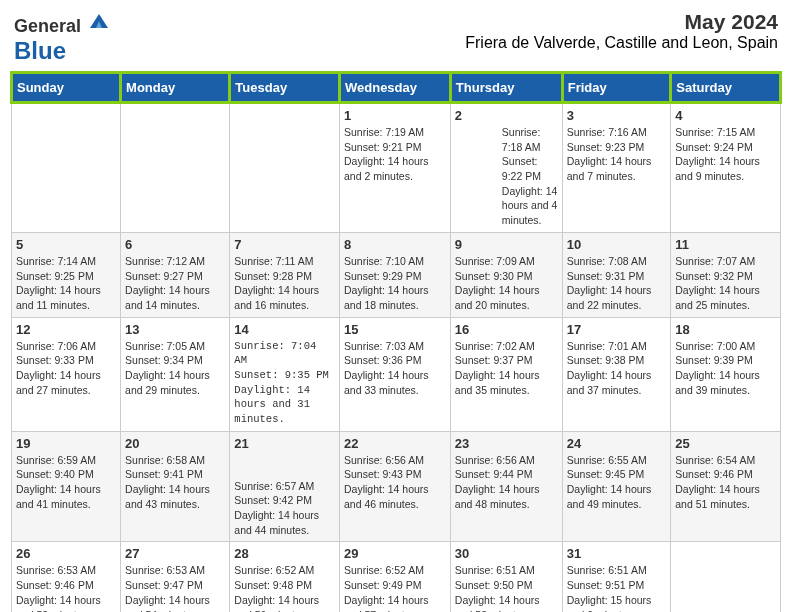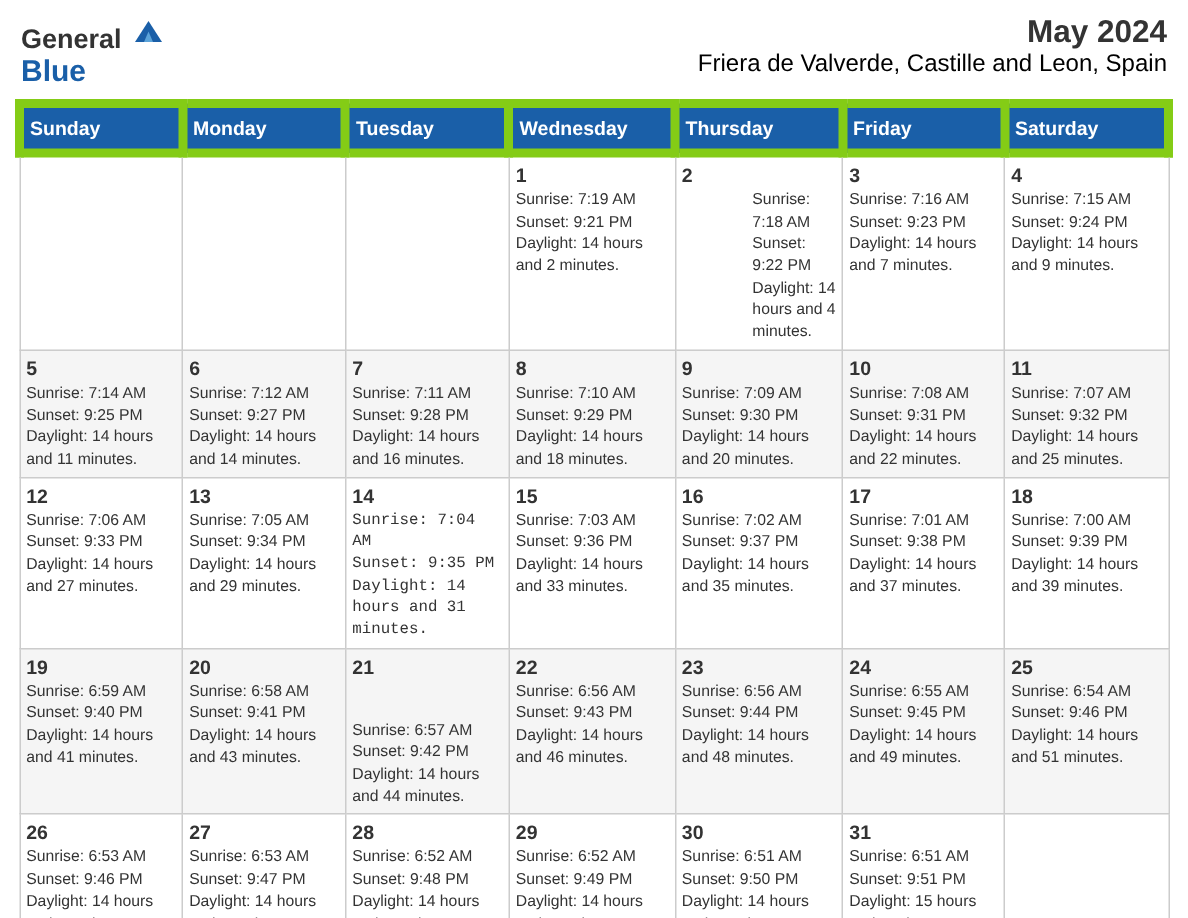--- a/index.html
+++ b/index.html
@@ -20,21 +20,21 @@
     .logo {
       display: flex;
       align-items: center;
     }
     .logo-text-general {
       font-size: 18px;
       font-weight: bold;
       color: #333;
     }
     .logo-text-blue {
-      font-size: 20px;
+      font-size: 24px;
       font-weight: bold;
       color: #1a5fa8;
     }
     .logo-icon {
       width: 22px;
       height: 22px;
       margin-left: 2px;
     }
     .title-section {
       text-align: right;
@@ -53,21 +53,21 @@
       width: 100%;
       border-collapse: collapse;
       font-size: 11px;
     }
     .calendar th {
       background-color: #1a5fa8;
       color: #fff;
       padding: 6px 4px;
       text-align: left;
       font-size: 13px;
-      border: 6px solid #84cc16;
+      border: 3px solid #84cc16;
     }
     .calendar td {
       border: 1px solid #ccc;
       vertical-align: top;
       padding: 4px;
       width: 113px;
       min-height: 80px;
       background: #fff;
     }
     .calendar tr:nth-child(even) td {

